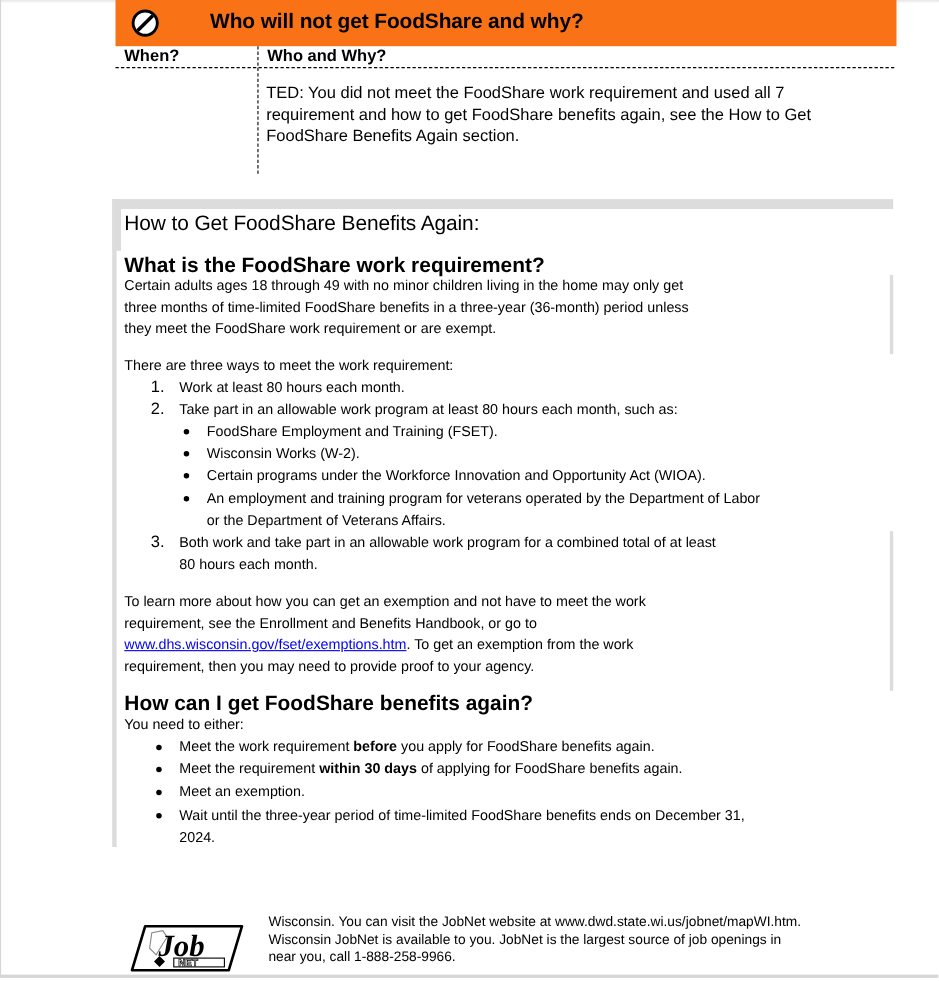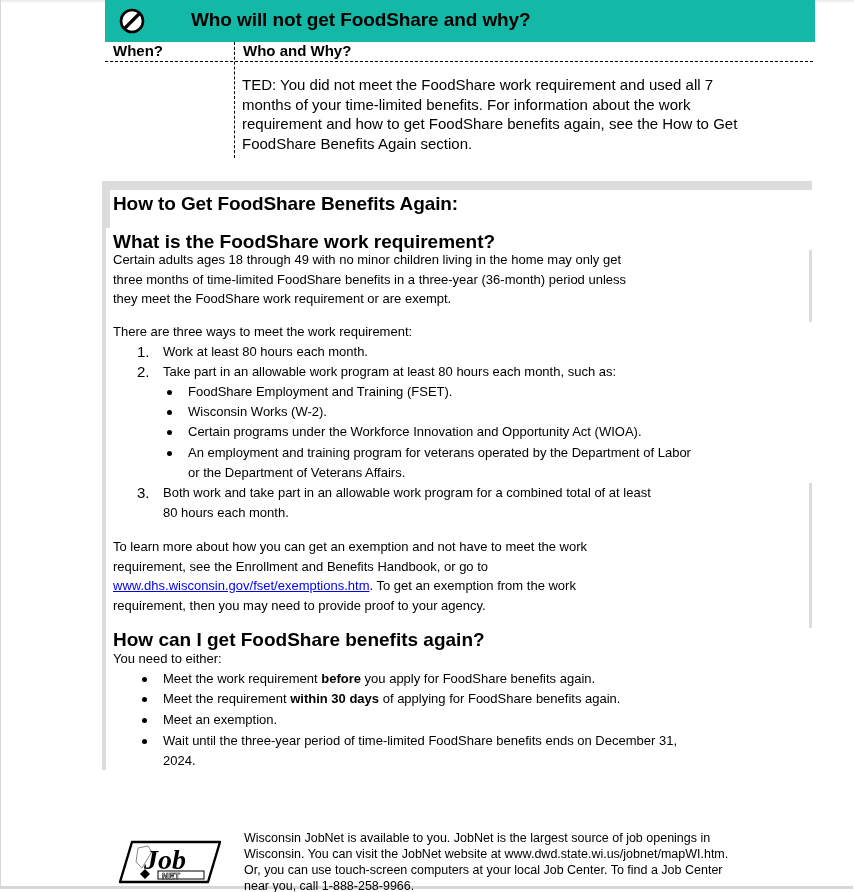--- a/index.html
+++ b/index.html
@@ -14,21 +14,21 @@
     border-left: 1px solid #d6d6d6; border-bottom: 3px solid #d6d6d6;
     box-sizing: border-box;
   }
   .top-strip {
     position: absolute; left: 0; top: 0; width: 854px; height: 3px;
     background: linear-gradient(#e6e6e6, #ffffff);
   }
   
   .notice-header {
     position: absolute; left: 105px; top: 0; width: 710px; height: 42px;
-    background: #14b8a6;
+    background: #f97316;
   }
   .notice-header .no-icon {
     position: absolute; left: 14px; top: 8px; width: 26px; height: 26px;
   }
   .notice-header .title {
     position: absolute; left: 86px; top: 9px;
     font-size: 19px; font-weight: bold; letter-spacing: -0.1px;
   }
   
   .table { position: absolute; left: 105px; top: 42px; width: 710px; height: 116px; font-size: 15px; }
@@ -54,21 +54,21 @@
     position: absolute; left: 102px; top: 181px; width: 4px; height: 589px; background: #dcdcdc;
   }
   .section-leftbar-upper {
     position: absolute; left: 102px; top: 190px; width: 8px; height: 38px; background: #dcdcdc;
   }
   .rb { position: absolute; left: 809px; width: 3px; background: #dcdcdc; }
   .rb1 { top: 250px; height: 72px; }
   .rb2 { top: 483px; height: 145px; }
 
   .section-title {
-    position: absolute; left: 113px; top: 193px; font-size: 19px; font-weight: bold; letter-spacing: -0.1px;
+    position: absolute; left: 113px; top: 193px; font-size: 19px; font-weight: normal; letter-spacing: -0.1px;
   }
   .sub { position: absolute; left: 113px; font-size: 19px; font-weight: bold; line-height: 19px; }
   .para { position: absolute; left: 113px; font-size: 13px; line-height: 19.5px; }
   .line { white-space: nowrap; }
   .num { position: absolute; font-size: 15px; line-height: 19.5px; }
   .dot { position: absolute; width: 5px; height: 5px; border-radius: 50%; background: #000; }
   a.link { color: #0000ee; text-decoration: underline; }
 
   
   .jobnet-logo { position: absolute; left: 118px; top: 838px; width: 104px; height: 48px; }
@@ -88,21 +88,20 @@
   <div class="title">Who will not get FoodShare and why?</div>
 </div>
 
 <div class="table">
   <div class="th when">When?</div>
   <div class="th who">Who and Why?</div>
   <div class="col-divider"></div>
   <div class="row-divider"></div>
   <div class="td-who">
     <div class="line">TED: You did not meet the FoodShare work requirement and used all 7</div>
-    <div class="line">months of your time-limited benefits. For information about the work</div>
     <div class="line">requirement and how to get FoodShare benefits again, see the How to Get</div>
     <div class="line">FoodShare Benefits Again section.</div>
   </div>
 </div>
 
 <div class="section-topbar"></div>
 <div class="section-leftbar"></div>
 <div class="section-leftbar-upper"></div>
 <div class="rb rb1"></div>
 <div class="rb rb2"></div>
@@ -169,17 +168,16 @@
 
 <svg class="jobnet-logo" viewBox="0 0 104 48">
   <path d="M14 4 L102 4 L90 44 L2 44 Z" fill="#fff" stroke="#000" stroke-width="2.4" stroke-linejoin="round"></path>
   <path d="M20 10 L30 8 L34 14 L30 20 L24 30 L18 24 Z" fill="none" stroke="#888" stroke-width="1"></path>
   <text x="26" y="31" font-family="'Liberation Serif', serif" font-weight="bold" font-style="italic" font-size="28" fill="#000">Job</text>
   <rect x="40" y="33" width="46" height="8" fill="#fff" stroke="#000" stroke-width="1"></rect>
   <text x="44" y="40.5" font-family="'Liberation Sans', sans-serif" font-weight="bold" font-size="9" fill="#fff" stroke="#000" stroke-width="0.6">NET</text>
   <path d="M22 36 L27 31 L32 36 L27 41 Z" fill="#000"></path>
 </svg>
 <div class="footer-text">
+  <div class="line">Wisconsin. You can visit the JobNet website at www.dwd.state.wi.us/jobnet/mapWI.htm.</div>
   <div class="line">Wisconsin JobNet is available to you. JobNet is the largest source of job openings in</div>
-  <div class="line">Wisconsin. You can visit the JobNet website at www.dwd.state.wi.us/jobnet/mapWI.htm.</div>
-  <div class="line">Or, you can use touch-screen computers at your local Job Center. To find a Job Center</div>
   <div class="line">near you, call 1-888-258-9966.</div>
 </div>
 
 </body></html>

